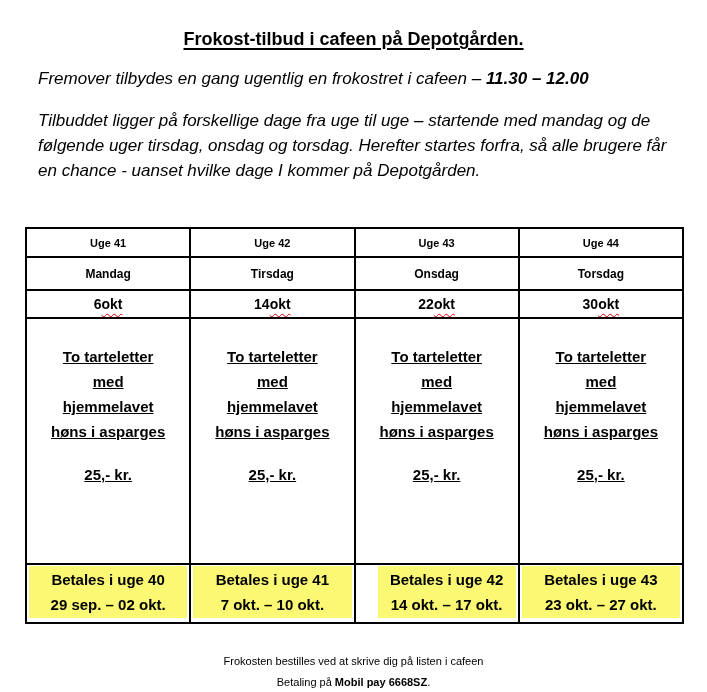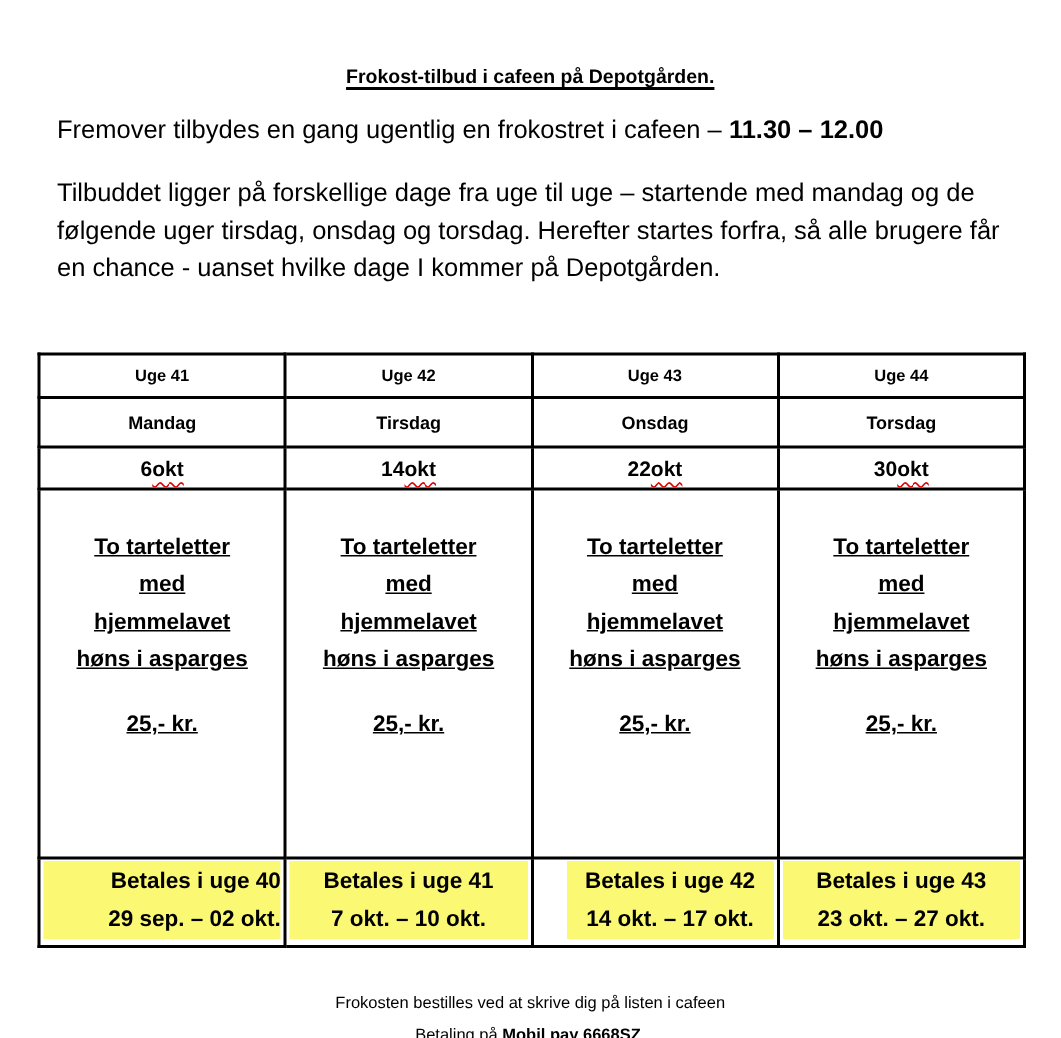--- a/index.html
+++ b/index.html
@@ -12,33 +12,34 @@
   .doc {
     width: 707px;
     height: 692px;
     overflow: hidden;
     background: #ffffff;
     box-sizing: border-box;
     padding-top: 27px;
   }
   .title {
     text-align: center;
-    font-size: 13px;
+    font-size: 18px;
     font-weight: bold;
-    margin: 16px;
+    margin: 2px;
   }
   .title .u {
     text-decoration: underline;
     text-decoration-thickness: 2px;
     text-underline-offset: 3px;
   }
   .para {
     font-size: 17px;
     line-height: 25px;
     margin: 0 30px 0 38px;
+    font-style: italic;
   }
   .intro { margin-top: 16px; }
   .desc  { margin-top: 17px; max-width: 645px; }
   b, .bold { font-weight: bold; }
 
   table.schedule {
     border-collapse: collapse;
     table-layout: fixed;
     width: 659px;
     margin: 44px 0 0 25px;
@@ -147,21 +148,21 @@
       <td>
         <div class="menu-line">To tarteletter</div>
         <div class="menu-line">med</div>
         <div class="menu-line">hjemmelavet</div>
         <div class="menu-line">høns i asparges</div>
         <div class="price">25,- kr.</div>
       </td>
     </tr>
     <tr class="row-pay">
       <td>
-        <div class="hl" style="background: rgb(251, 248, 115); text-align: right;">
+        <div class="hl" style="background: rgb(251, 248, 115);">
           <div>Betales i uge 40</div>
           <div>29 sep. – 02 okt.</div>
         </div>
       </td>
       <td>
         <div class="hl" style="background: rgb(251, 248, 115);">
           <div>Betales i uge 41</div>
           <div>7 okt. – 10 okt.</div>
         </div>
       </td>

